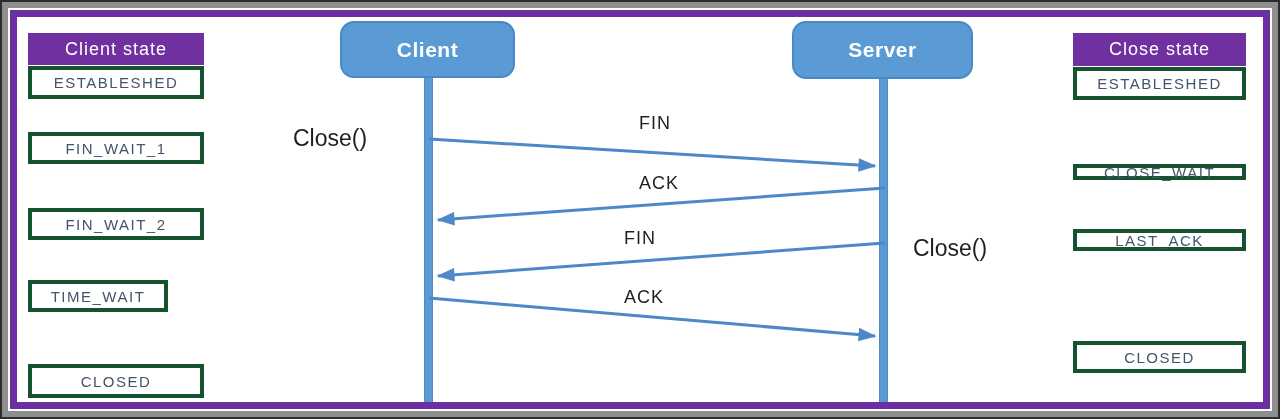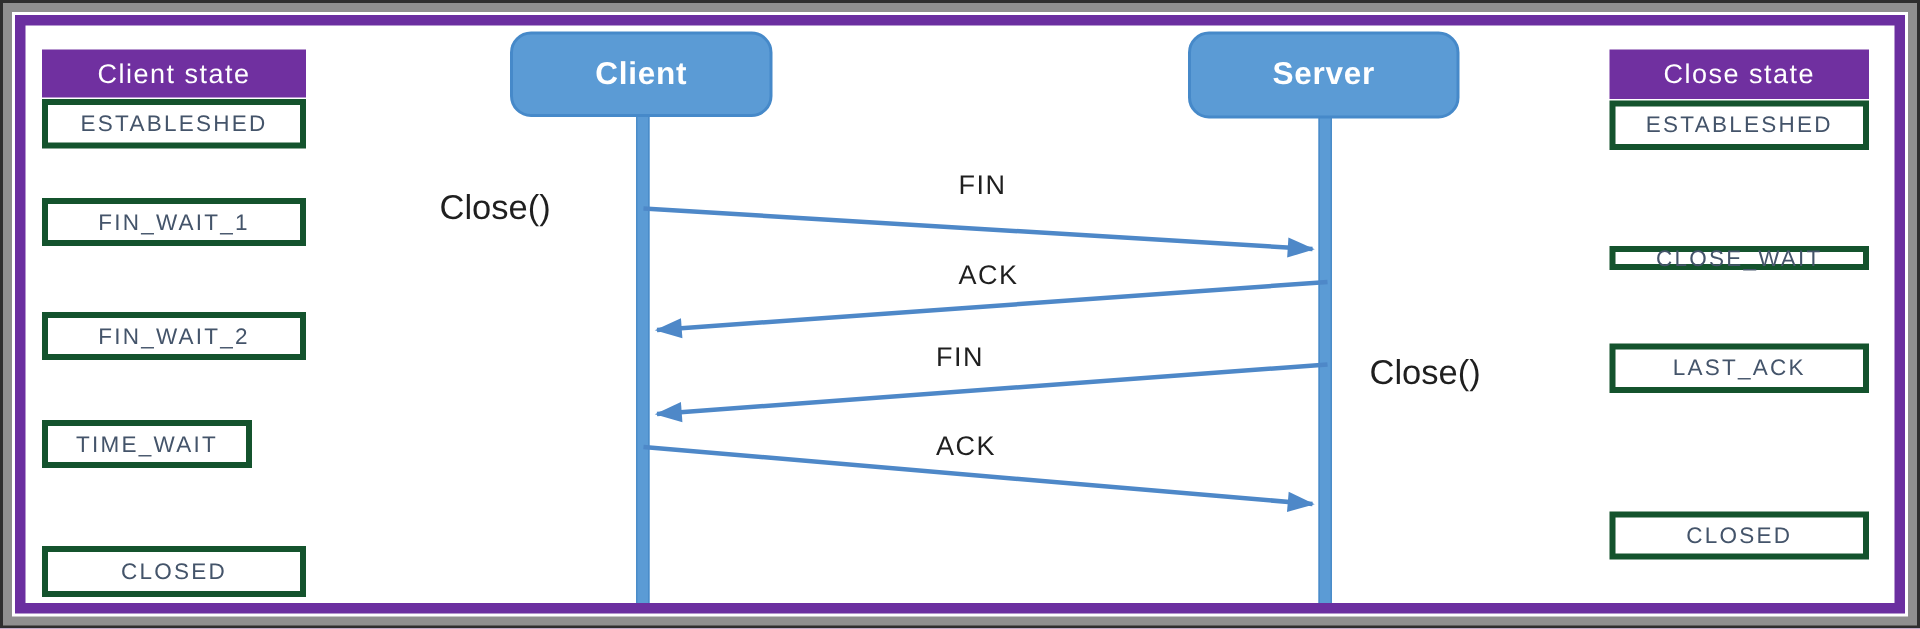--- a/index.html
+++ b/index.html
@@ -1,17 +1,17 @@
 <!DOCTYPE html>
 <html><head>
 <meta charset="utf-8">
 <style>
   * { margin:0; padding:0; box-sizing:border-box; }
   html,body { width:1280px; height:419px; font-family:"Liberation Sans", sans-serif; }
-  .stage { position:relative; width:1280px; height:419px; background:#f0abfc; overflow:hidden;padding-left:39px; }
+  .stage { position:relative; width:1280px; height:419px; background:#a16207; overflow:hidden;padding-left:39px; }
 
   
   .frame-dark   { position:absolute; inset:0;    background:#2e2e2e; }
   .frame-gray   { position:absolute; inset:2px;  background:#8f8f8f; }
   .frame-white  { position:absolute; inset:8px;  background:#ffffff; }
   .frame-purple { position:absolute; inset:10px; background:#6b2fa0; }
   .canvas       { position:absolute; left:17px; top:17px; width:1246px; height:385px; background:#ffffff; }
 
   
   .state-header {
@@ -57,21 +57,21 @@
   <div class="state-header" style="left:28px; top:33px; width:176px; height:32px;">Client state</div>
   <div class="state-box" style="left:28px; top:66px; width:176px; height:33px;">ESTABLESHED</div>
   <div class="state-box" style="left:28px; top:132px; width:176px; height:32px;">FIN_WAIT_1</div>
   <div class="state-box" style="left:28px; top:208px; width:176px; height:32px;">FIN_WAIT_2</div>
   <div class="state-box" style="left:28px; top:280px; width:140px; height:32px;">TIME_WAIT</div>
   <div class="state-box" style="left:28px; top:364px; width:176px; height:34px;">CLOSED</div>
 
   <div class="state-header" style="left:1073px; top:33px; width:173px; height:33px;">Close state</div>
   <div class="state-box" style="left:1073px; top:67px; width:173px; height:33px;">ESTABLESHED</div>
   <div class="state-box" style="left:1073px; top:164px; width:173px; height:16px;text-align:right;">CLOSE_WAIT</div>
-  <div class="state-box" style="left:1073px; top:229px; width:173px; height:33px;">LAST_ACK</div>
+  <div class="state-box" style="left:1073px; top:229px; width:173px; height:22px;">LAST_ACK</div>
   <div class="state-box" style="left:1073px; top:341px; width:173px; height:32px;">CLOSED</div>
 
   <div class="lifeline" style="left:424px; top:76px; height:326px;"></div>
   <div class="lifeline" style="left:879px; top:76px; height:326px;"></div>
 
   <div class="actor" style="left:340px; top:21px; width:175px; height:57px;">Client</div>
   <div class="actor" style="left:792px; top:21px; width:181px; height:58px;">Server</div>
 
   <svg class="arrows" viewBox="0 0 1280 419">
     <defs>

